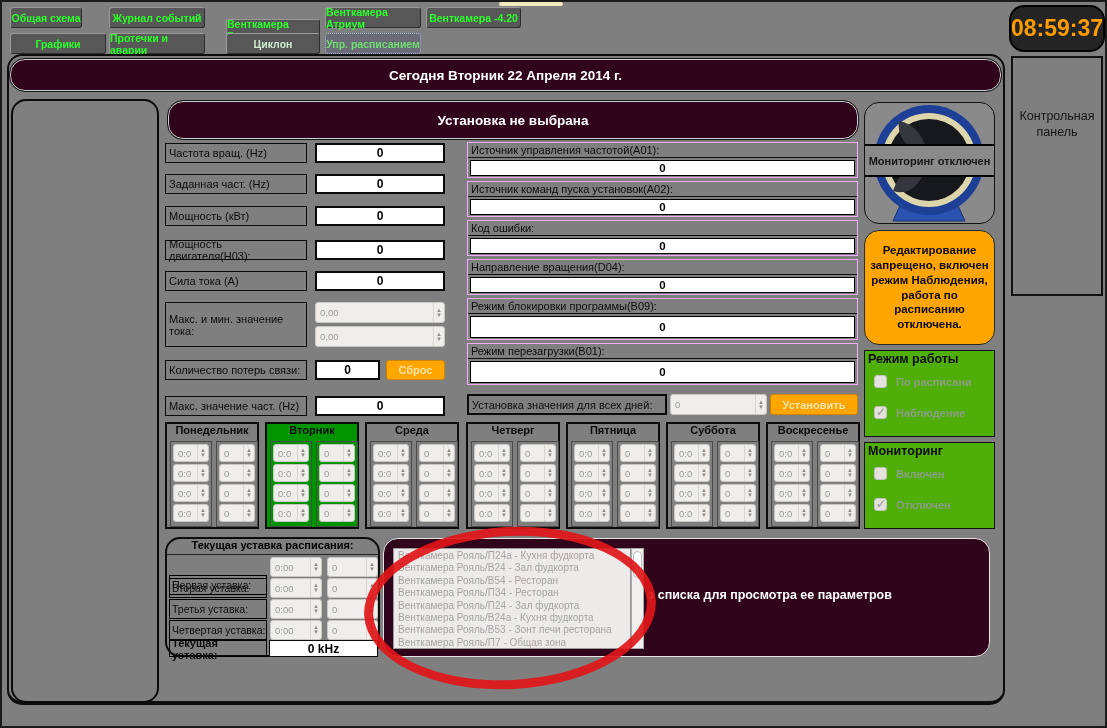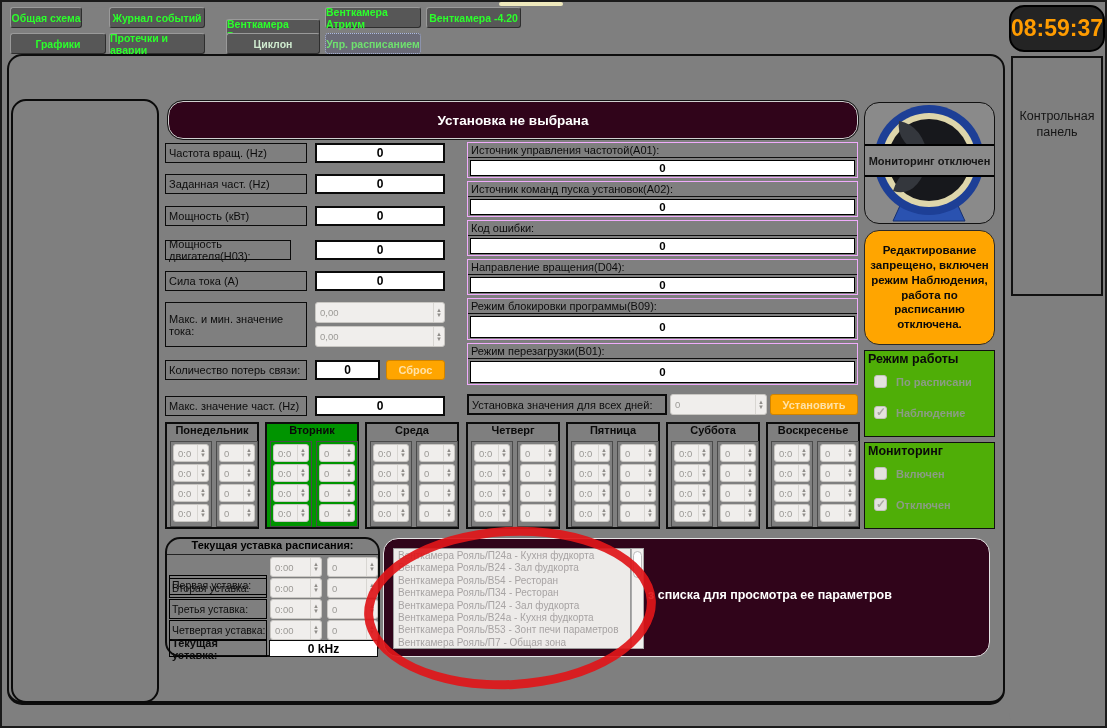--- a/index.html
+++ b/index.html
@@ -80,33 +80,36 @@
       <div class="tbtn" style="left: 107px; top: 31px; width: 96px;">Протечки и аварии</div>
       <div class="tbtn pale" style="left: 224px; top: 31px; width: 94px;">Циклон</div>
       <div class="tbtn active" style="left: 323px; top: 31px; width: 96px;">Упр. расписанием</div>
     </div>
 
   <div class="abs clock">
       <span>08:59:37</span>
     </div>
 
   <div class="abs main-panel"></div>
+  <div class="abs banner" style="left:8px;top:57px;width:991px;height:32px;">
+      <span>Сегодня Вторник 22 Апреля 2014 г.</span>
+    </div>
   <div class="abs left-empty"></div>
   <div class="abs banner" style="left:166px;top:99px;width:690px;height:38px;">
       <span>Установка не выбрана</span>
     </div>
 
   <div>
       <div class="lbl" style="left: 163px; top: 141px; width: 142px;">Частота вращ. (Hz)</div>
       <div class="val" style="left: 313px; top: 141px; width: 130px;">0</div>
       <div class="lbl" style="left: 163px; top: 172px; width: 142px;">Заданная част. (Hz)</div>
       <div class="val" style="left: 313px; top: 172px; width: 130px;">0</div>
       <div class="lbl" style="left: 163px; top: 204px; width: 142px;">Мощность (кВт)</div>
       <div class="val" style="left: 313px; top: 204px; width: 130px;">0</div>
-      <div class="lbl" style="left: 163px; top: 238px; width: 126px;">Мощность двигателя(H03):</div>
+      <div class="lbl" style="left: 163px; top: 238px; width: 142px;">Мощность двигателя(H03):</div>
       <div class="val" style="left: 313px; top: 238px; width: 130px;">0</div>
       <div class="lbl" style="left: 163px; top: 269px; width: 142px;">Сила тока (А)</div>
       <div class="val" style="left: 313px; top: 269px; width: 130px;">0</div>
     </div>
 
   <div class="lbl" style="left:163px;top:300px;width:142px;height:45px;">Макс. и мин. значение тока:</div>
   <div>
       <span class="spin" style="left: 313px; top: 300px; width: 130px; height: 21px;">
         <span class="spin-v">0,00</span>
         <span class="spin-a">
@@ -680,21 +683,21 @@
   </div>
 
   <div class="abs listpanel">
     <div class="listbox">
         <div>Венткамера Рояль/П24а - Кухня фудкорта</div>
         <div>Венткамера Рояль/В24 - Зал фудкорта</div>
         <div>Венткамера Рояль/В54 - Ресторан</div>
         <div>Венткамера Рояль/П34 - Ресторан</div>
         <div>Венткамера Рояль/П24 - Зал фудкорта</div>
         <div>Венткамера Рояль/В24а - Кухня фудкорта</div>
-        <div>Венткамера Рояль/В53 - Зонт печи параметров</div>
+        <div>Венткамера Рояль/В53 - Зонт печи ресторана</div>
         <div>Венткамера Рояль/П7 - Общая зона</div>
       </div>
     <div class="sbar">
         <div class="thumb"></div>
       </div>
     <div class="hint">з списка для просмотра ее параметров</div>
   </div>
 
   <div class="abs fanbox">
     <svg width="129" height="120" viewBox="0 0 129 120">

